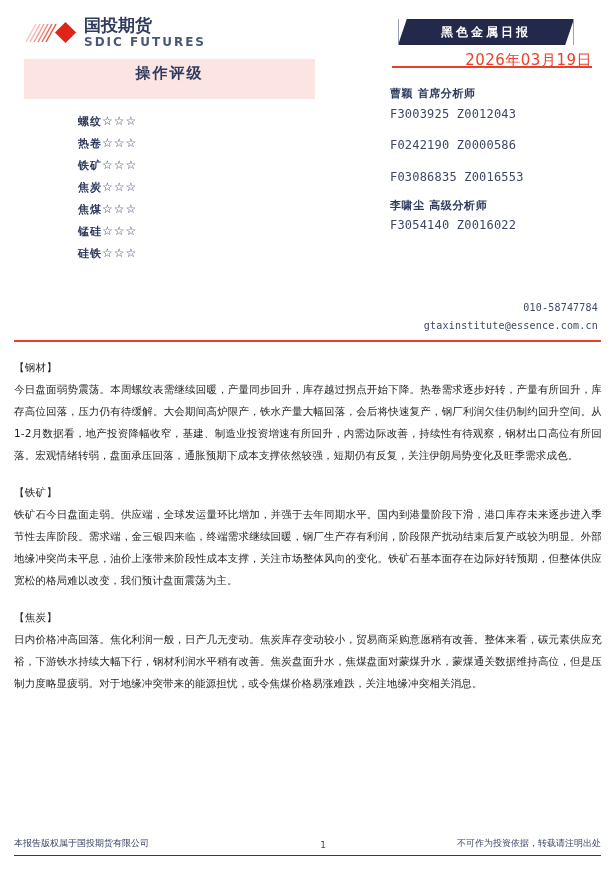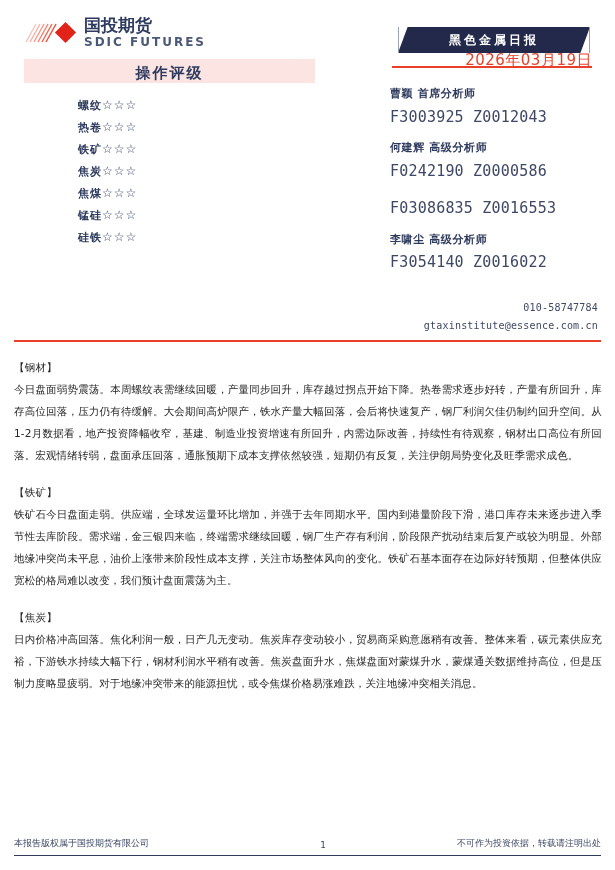--- a/index.html
+++ b/index.html
@@ -62,21 +62,21 @@
 
   
   .rating-panel {
     position: absolute;
     left: 24px;
     top: 59px;
     width: 291px;
   }
   .rating-title {
     background: #fbe4e2;
-    height: 24px;
+    height: 40px;
     line-height: 28px;
     text-align: center;
     font-family: "DejaVu Serif", serif;
     font-size: 15px;
     font-weight: 700;
     color: #2e3b5e;
     letter-spacing: 2px;
   }
   .rating-rows {
     margin-top: 11px;
@@ -101,23 +101,22 @@
     color: #35406b;
     letter-spacing: 1px;
     font-family: "DejaVu Sans", sans-serif;
   }
 
   
   .banner-wrap {
     position: absolute;
     left: 398px;
     top: 19px;
-    width: 192px;
+    width: 176px;
     height: 26px;
-    margin-top: 8px;
   }
   .banner-shape {
     position: absolute;
     inset: 0;
     background: #22294b;
     clip-path: polygon(5% 0%, 100% 0%, 95% 100%, 0% 100%);
   }
   .banner-label {
     position: absolute;
     inset: 0;
@@ -174,21 +173,21 @@
   .analyst-name {
     font-family: "DejaVu Serif", serif;
     font-size: 11px;
     font-weight: 700;
     color: #2e3b5e;
     letter-spacing: 0.6px;
     line-height: 1.5;
   }
   .analyst-code {
     font-family: "DejaVu Sans Mono", monospace;
-    font-size: 15px;
+    font-size: 12px;
     color: #3d4766;
     letter-spacing: 0.2px;
     line-height: 1.9;
   }
   .contact {
     position: absolute;
     left: 378px;
     top: 299px;
     width: 220px;
     text-align: right;
@@ -330,21 +329,20 @@
   </div>
   <div class="date-line">2026年03月19日</div>
   <div class="date-rule"></div>
 
   <div class="analysts">
     <div class="analyst">
       <div class="analyst-name">曹颖 首席分析师</div>
       <div class="analyst-code">F3003925  Z0012043</div>
     </div>
     <div class="analyst">
-      <div class="analyst-name">何建辉 高级分析师</div>
       <div class="analyst-code">F0242190  Z0000586</div>
     </div>
     <div class="analyst">
       <div class="analyst-code">F03086835  Z0016553</div>
     </div>
     <div class="analyst">
       <div class="analyst-name">李啸尘 高级分析师</div>
       <div class="analyst-code">F3054140  Z0016022</div>
     </div>
   </div>

